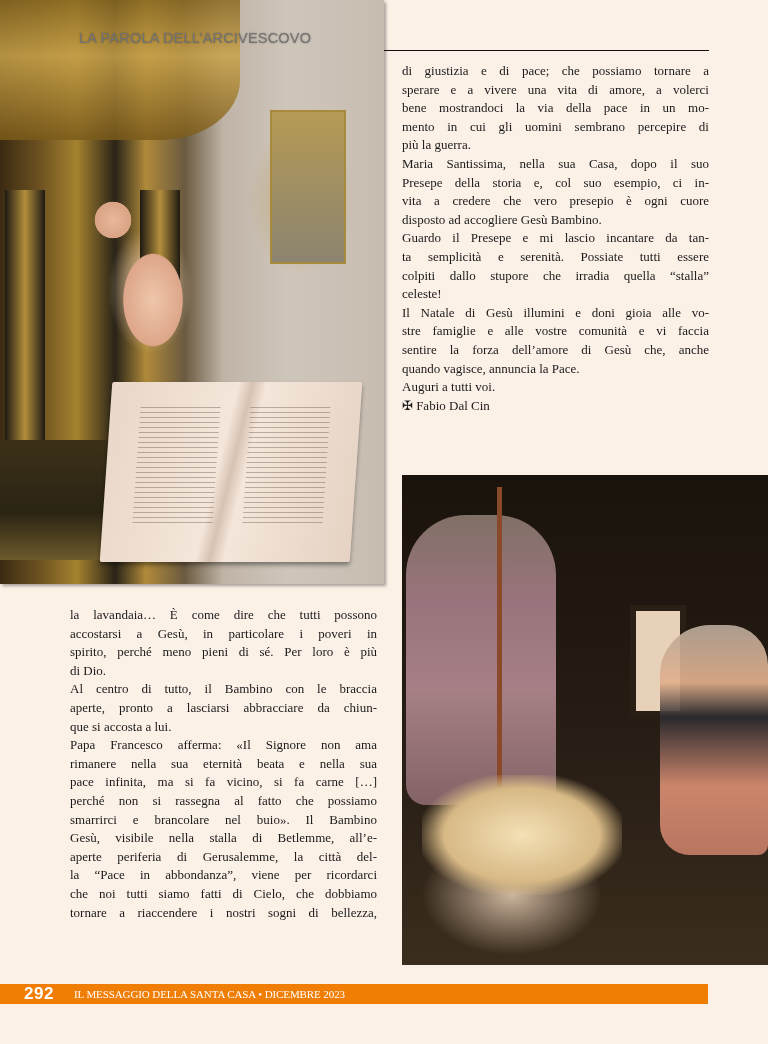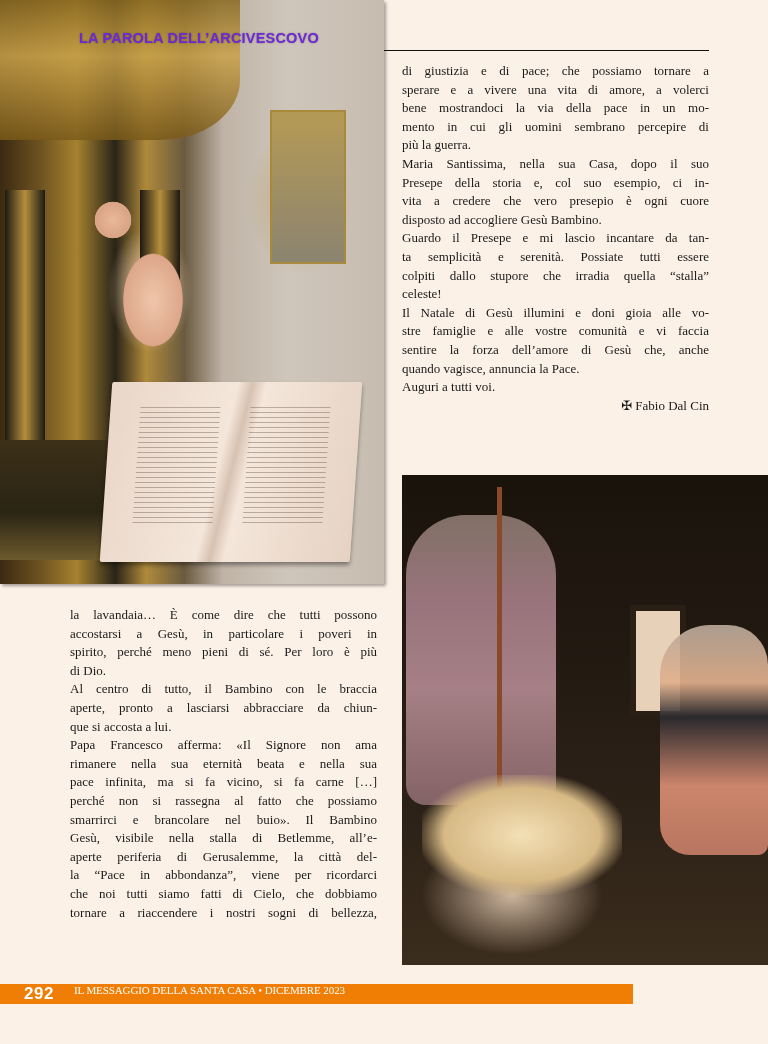--- a/index.html
+++ b/index.html
@@ -40,33 +40,33 @@
   }
   .photo-left .book::before { left:30px; }
   .photo-left .book::after { left:140px; }
   .photo-left .baby {
     position:absolute; left:78px; top:190px; width:140px; height:190px;
     background:radial-gradient(ellipse 30px 30px at 35px 30px,#e8b89a 0%,#d9a384 60%,rgba(0,0,0,0) 62%),
                radial-gradient(ellipse 45px 70px at 75px 110px,#efc6aa 0%,#dda68a 65%,rgba(0,0,0,0) 67%);
   }
   .section-title {
     position:absolute; left:79px; top:30px;
-    font-family:"Liberation Sans","DejaVu Sans",sans-serif; font-weight:bold;
-    font-size:14.5px; letter-spacing:.2px; color:#6d28d9;
+    font-family:"Liberation Sans","DejaVu Sans",sans-serif; font-weight:normal;
+    font-size:14.5px; letter-spacing:.2px; color:#737373;
     text-shadow:0 0 2px rgba(0,0,0,.35);
   }
   .header-rule { position:absolute; left:384px; top:50px; width:325px; height:1px; background:#111; }
 
   
   .col { position:absolute; font-size:13px; line-height:18.6px; text-align:justify; }
   .col .line { display:block; text-align:justify; text-align-last:justify; white-space:nowrap; }
   .col .line.last { text-align-last:left; }
   .col-right { left:402px; top:62px; width:307px; }
   .col-left  { left:70px;  top:606px; width:307px; }
-  .signature { text-align:right; display:block; }
+  .signature { display:block; }
 
   
   .photo-right {
     position:absolute; left:402px; top:475px; width:366px; height:490px;
     background:
       radial-gradient(ellipse 90px 60px at 100px 350px, rgba(245,225,185,.95), rgba(200,170,120,0) 75%),
       radial-gradient(ellipse 120px 80px at 110px 420px, rgba(230,205,180,.85), rgba(200,170,140,0) 75%),
       radial-gradient(ellipse 25px 50px at 248px 180px, rgba(225,200,175,.9), rgba(225,200,175,0) 80%),
       linear-gradient(180deg,#1a130c 0%,#231a12 40%,#2d2218 70%,#3b2d1d 100%);
   }
@@ -82,22 +82,22 @@
     background:linear-gradient(180deg,#b8a89a 0%,#e2b08c 25%,#2a2a2f 40%,#d98e72 70%,#c47c66 100%);
     border-radius:50px 40px 10px 30px; opacity:.92;
   }
   .photo-right .manger {
     position:absolute; left:20px; top:300px; width:200px; height:120px;
     background:radial-gradient(ellipse at 50% 50%,#f3e0b5 0%,#d7b985 55%,rgba(0,0,0,0) 75%);
   }
 
   
   .footer-bar {
-    position:absolute; left:0; top:984px; width:633px; height:20px;
-    background:#f07e04; display:flex; 
+    position:absolute; left:0; top:984px; width:708px; height:20px;
+    background:#f07e04; display:flex; align-items:center;
   }
   .page-number {
     margin-left:24px; width:50px;
     font-family:"Liberation Sans","DejaVu Sans",sans-serif; font-weight:bold;
     font-size:17px; color:#ffffff; letter-spacing:.5px;
   }
   .footer-text {
     font-family:Liberation Serif, serif;
     font-size:11px; color:#ffffff; letter-spacing:-.1px;
   }

